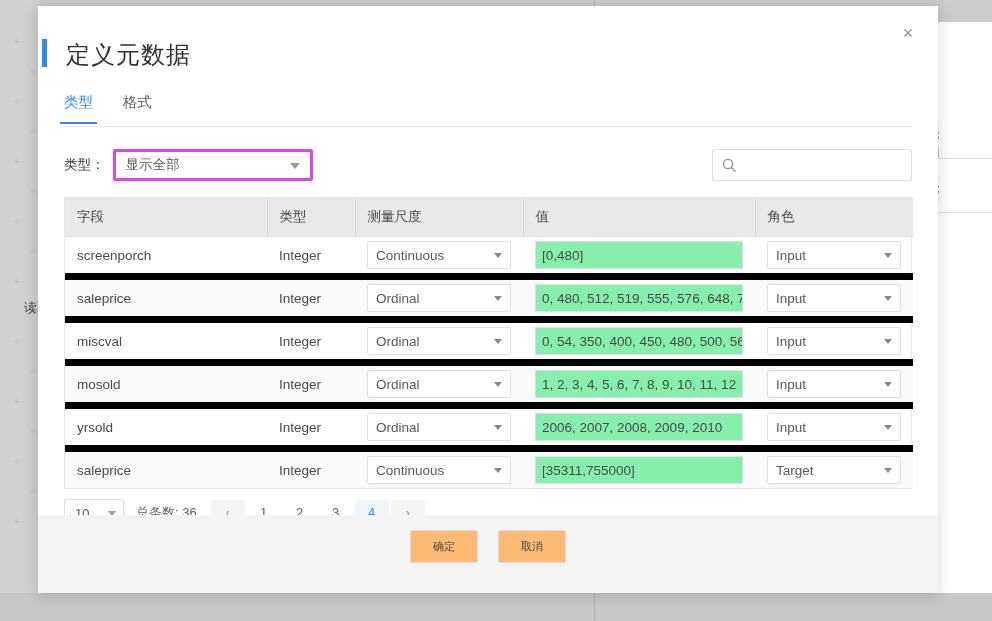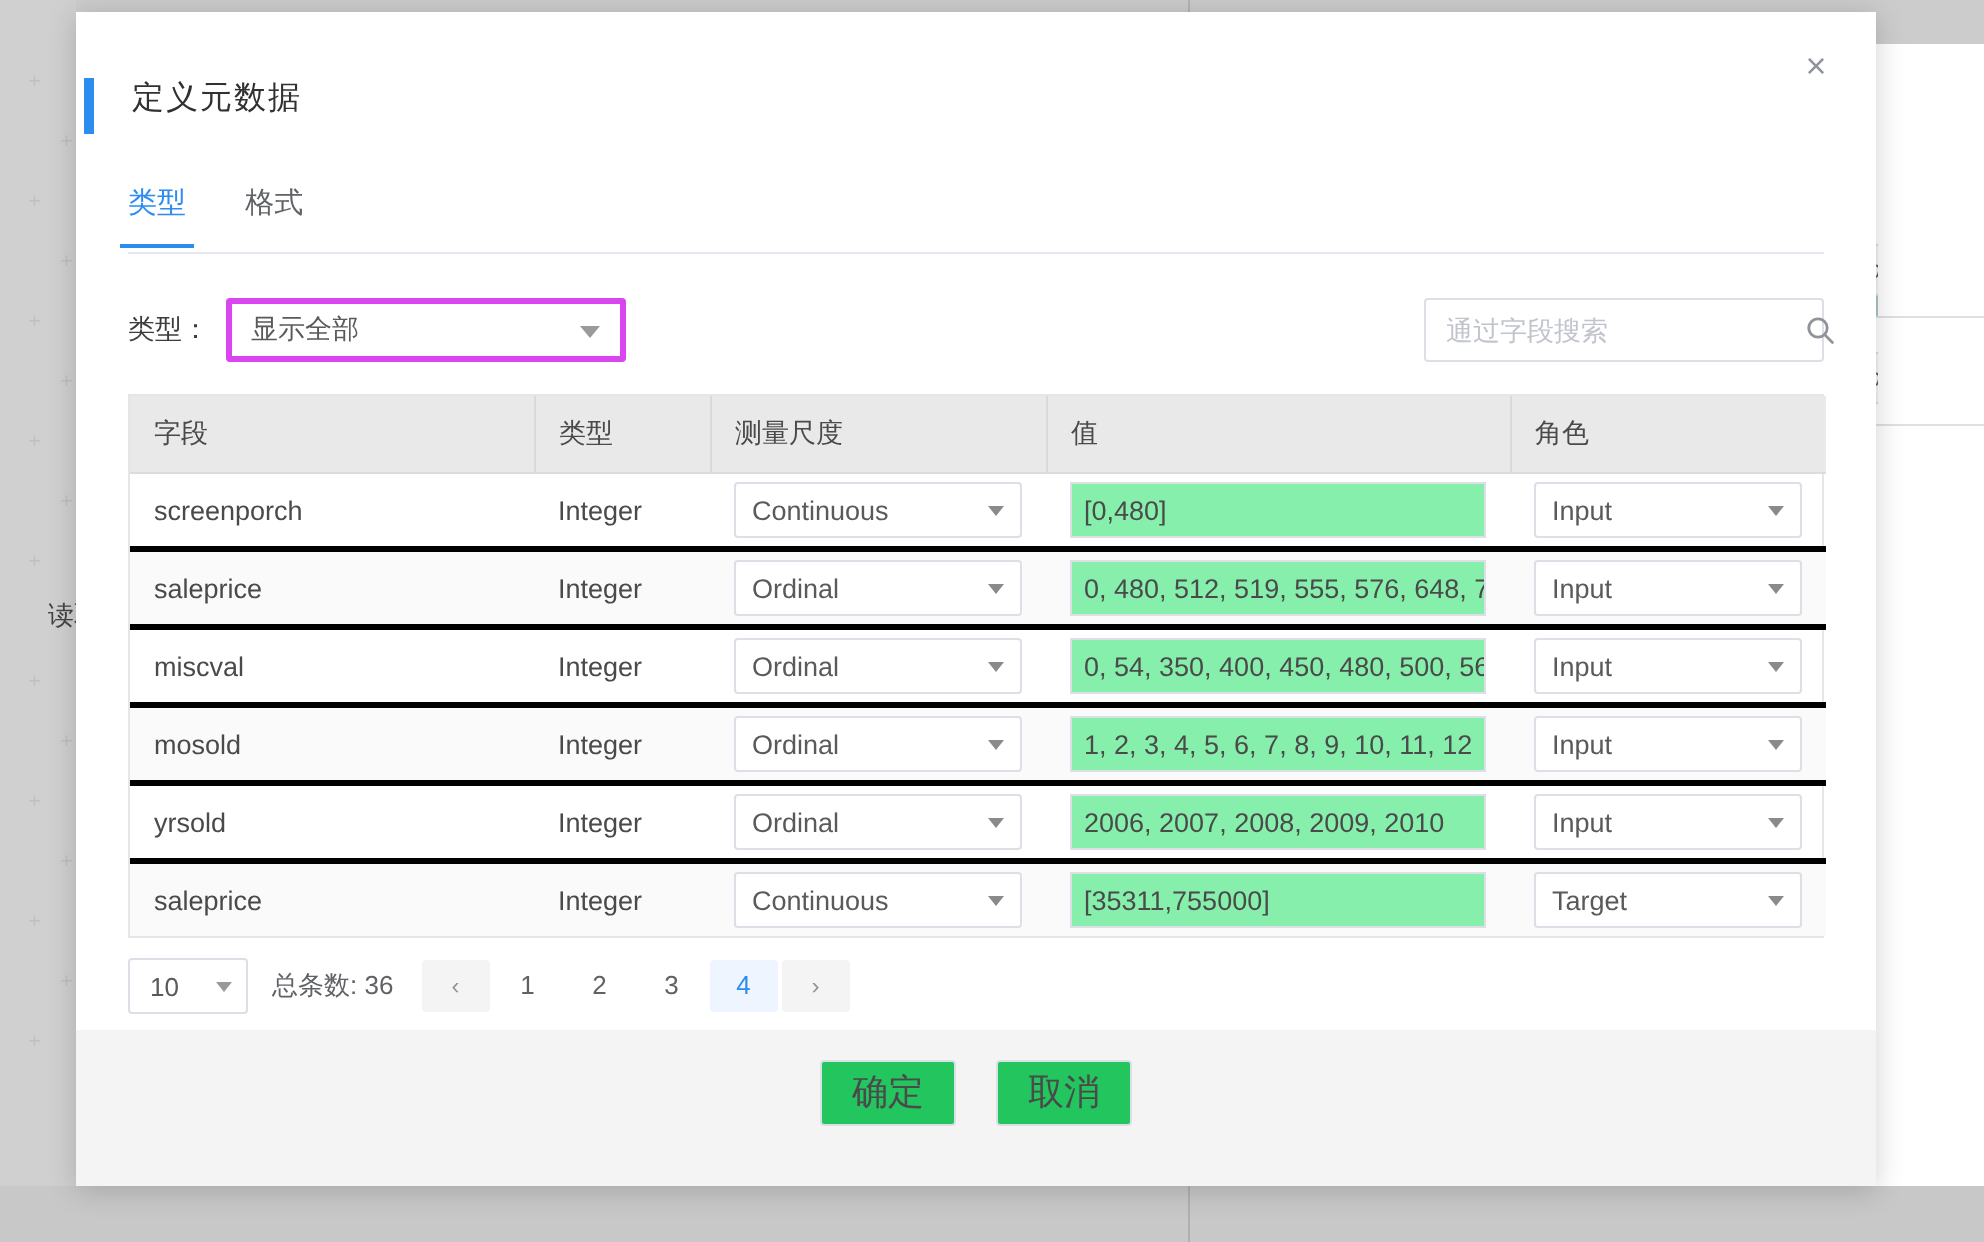--- a/index.html
+++ b/index.html
@@ -142,21 +142,21 @@
     left: 4px;
     top: 33px;
     width: 5px;
     height: 28px;
     background: #2d8cf0;
   }
   .modal-title {
     position: absolute;
     left: 28px;
     top: 33px;
-    font-size: 16px;
+    font-size: 24px;
     color: #303133;
     letter-spacing: 1px;
   }
   .close-btn {
     position: absolute;
     right: 18px;
     top: 16px;
     width: 24px;
     height: 24px;
     line-height: 22px;
@@ -283,21 +283,21 @@
     text-align: left;
     padding: 10px 12px;
     border-right: 1px solid #dadada;
     border-bottom: 1px solid #dcdcdc;
   }
   table.meta th:last-child { border-right: none; margin-top: 47px; }
   table.meta td {
     padding: 4px 12px;
     font-size: 13.5px;
     color: #4a4a4a;
-    border-bottom: 3px solid #000000;
+    border-bottom: 7px solid #000000;
     vertical-align: middle;
     height: 33px;
     box-sizing: border-box;
     overflow: hidden;
     white-space: nowrap;
   }
   table.meta tbody tr:nth-child(even) { background: #fafafa; }
   table.meta tbody tr:last-child td { border-bottom: none; }
   .col-field { width: 202px; }
   .col-type { width: 88px; }
@@ -406,23 +406,23 @@
     gap: 20px;
     padding-top: 15px;
     box-sizing: border-box;
   }
   .btn {
     min-width: 68px;
     height: 33px;
     line-height: 31px;
     border: 1px solid #dcdfe6;
     border-radius: 2px;
-    background: #22c55e;
+    background: #fdba74;
     color: #4a4a4a;
-    font-size: 18px;
+    font-size: 11px;
     text-align: center;
     padding: 0 4px;
     cursor: pointer;
     box-sizing: border-box;
     font-family: inherit;
   }
 </style>
 </head>
 <body>
 
@@ -485,21 +485,20 @@
 
     <div class="filter-row">
       <div class="filter-left">
         <span class="filter-label">类型：</span>
         <div class="select-box">
           <span>显示全部</span>
           <span class="caret"></span>
         </div>
       </div>
       <div class="search-box">
-        <input class="search-input" type="text" placeholder="通过字段搜索" style="">
         <span class="search-icon">
           <svg width="16" height="16" viewBox="0 0 16 16" fill="none" stroke="#909399" stroke-width="1.4">
             <circle cx="7" cy="7" r="4.6"></circle>
             <line x1="10.4" y1="10.4" x2="14.2" y2="14.2" stroke-linecap="round"></line>
           </svg>
         </span>
       </div>
     </div>
 
     <div class="table-wrap">

